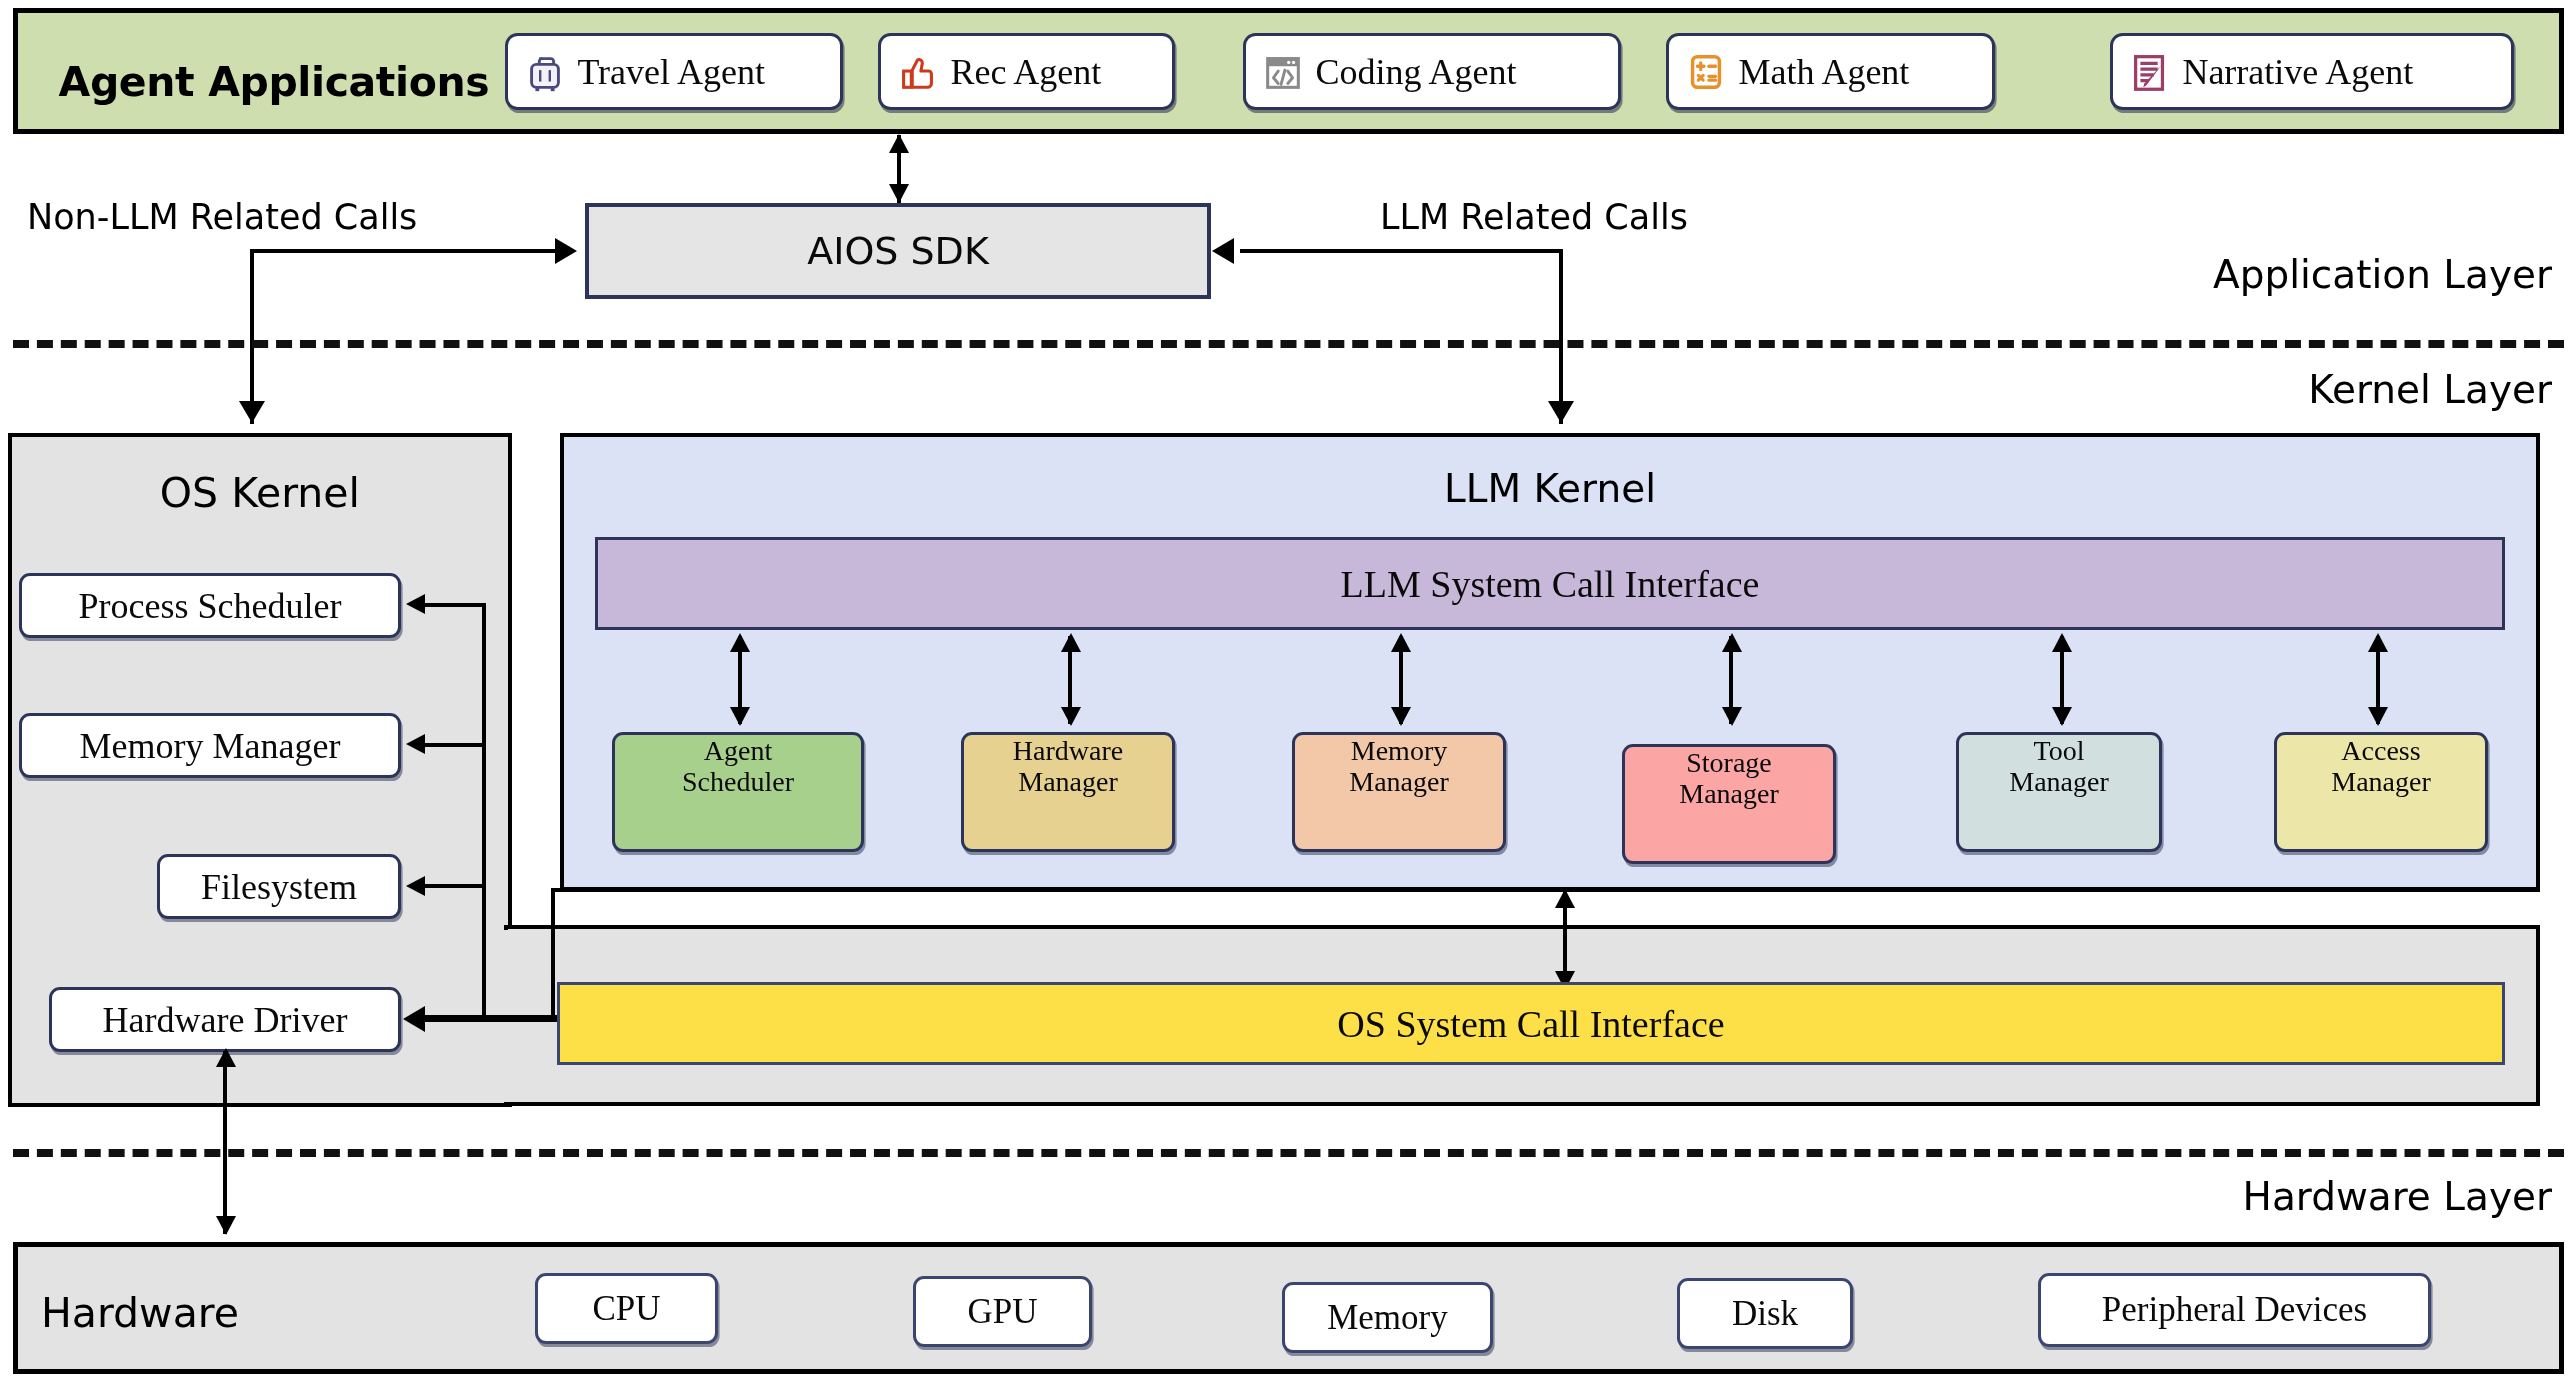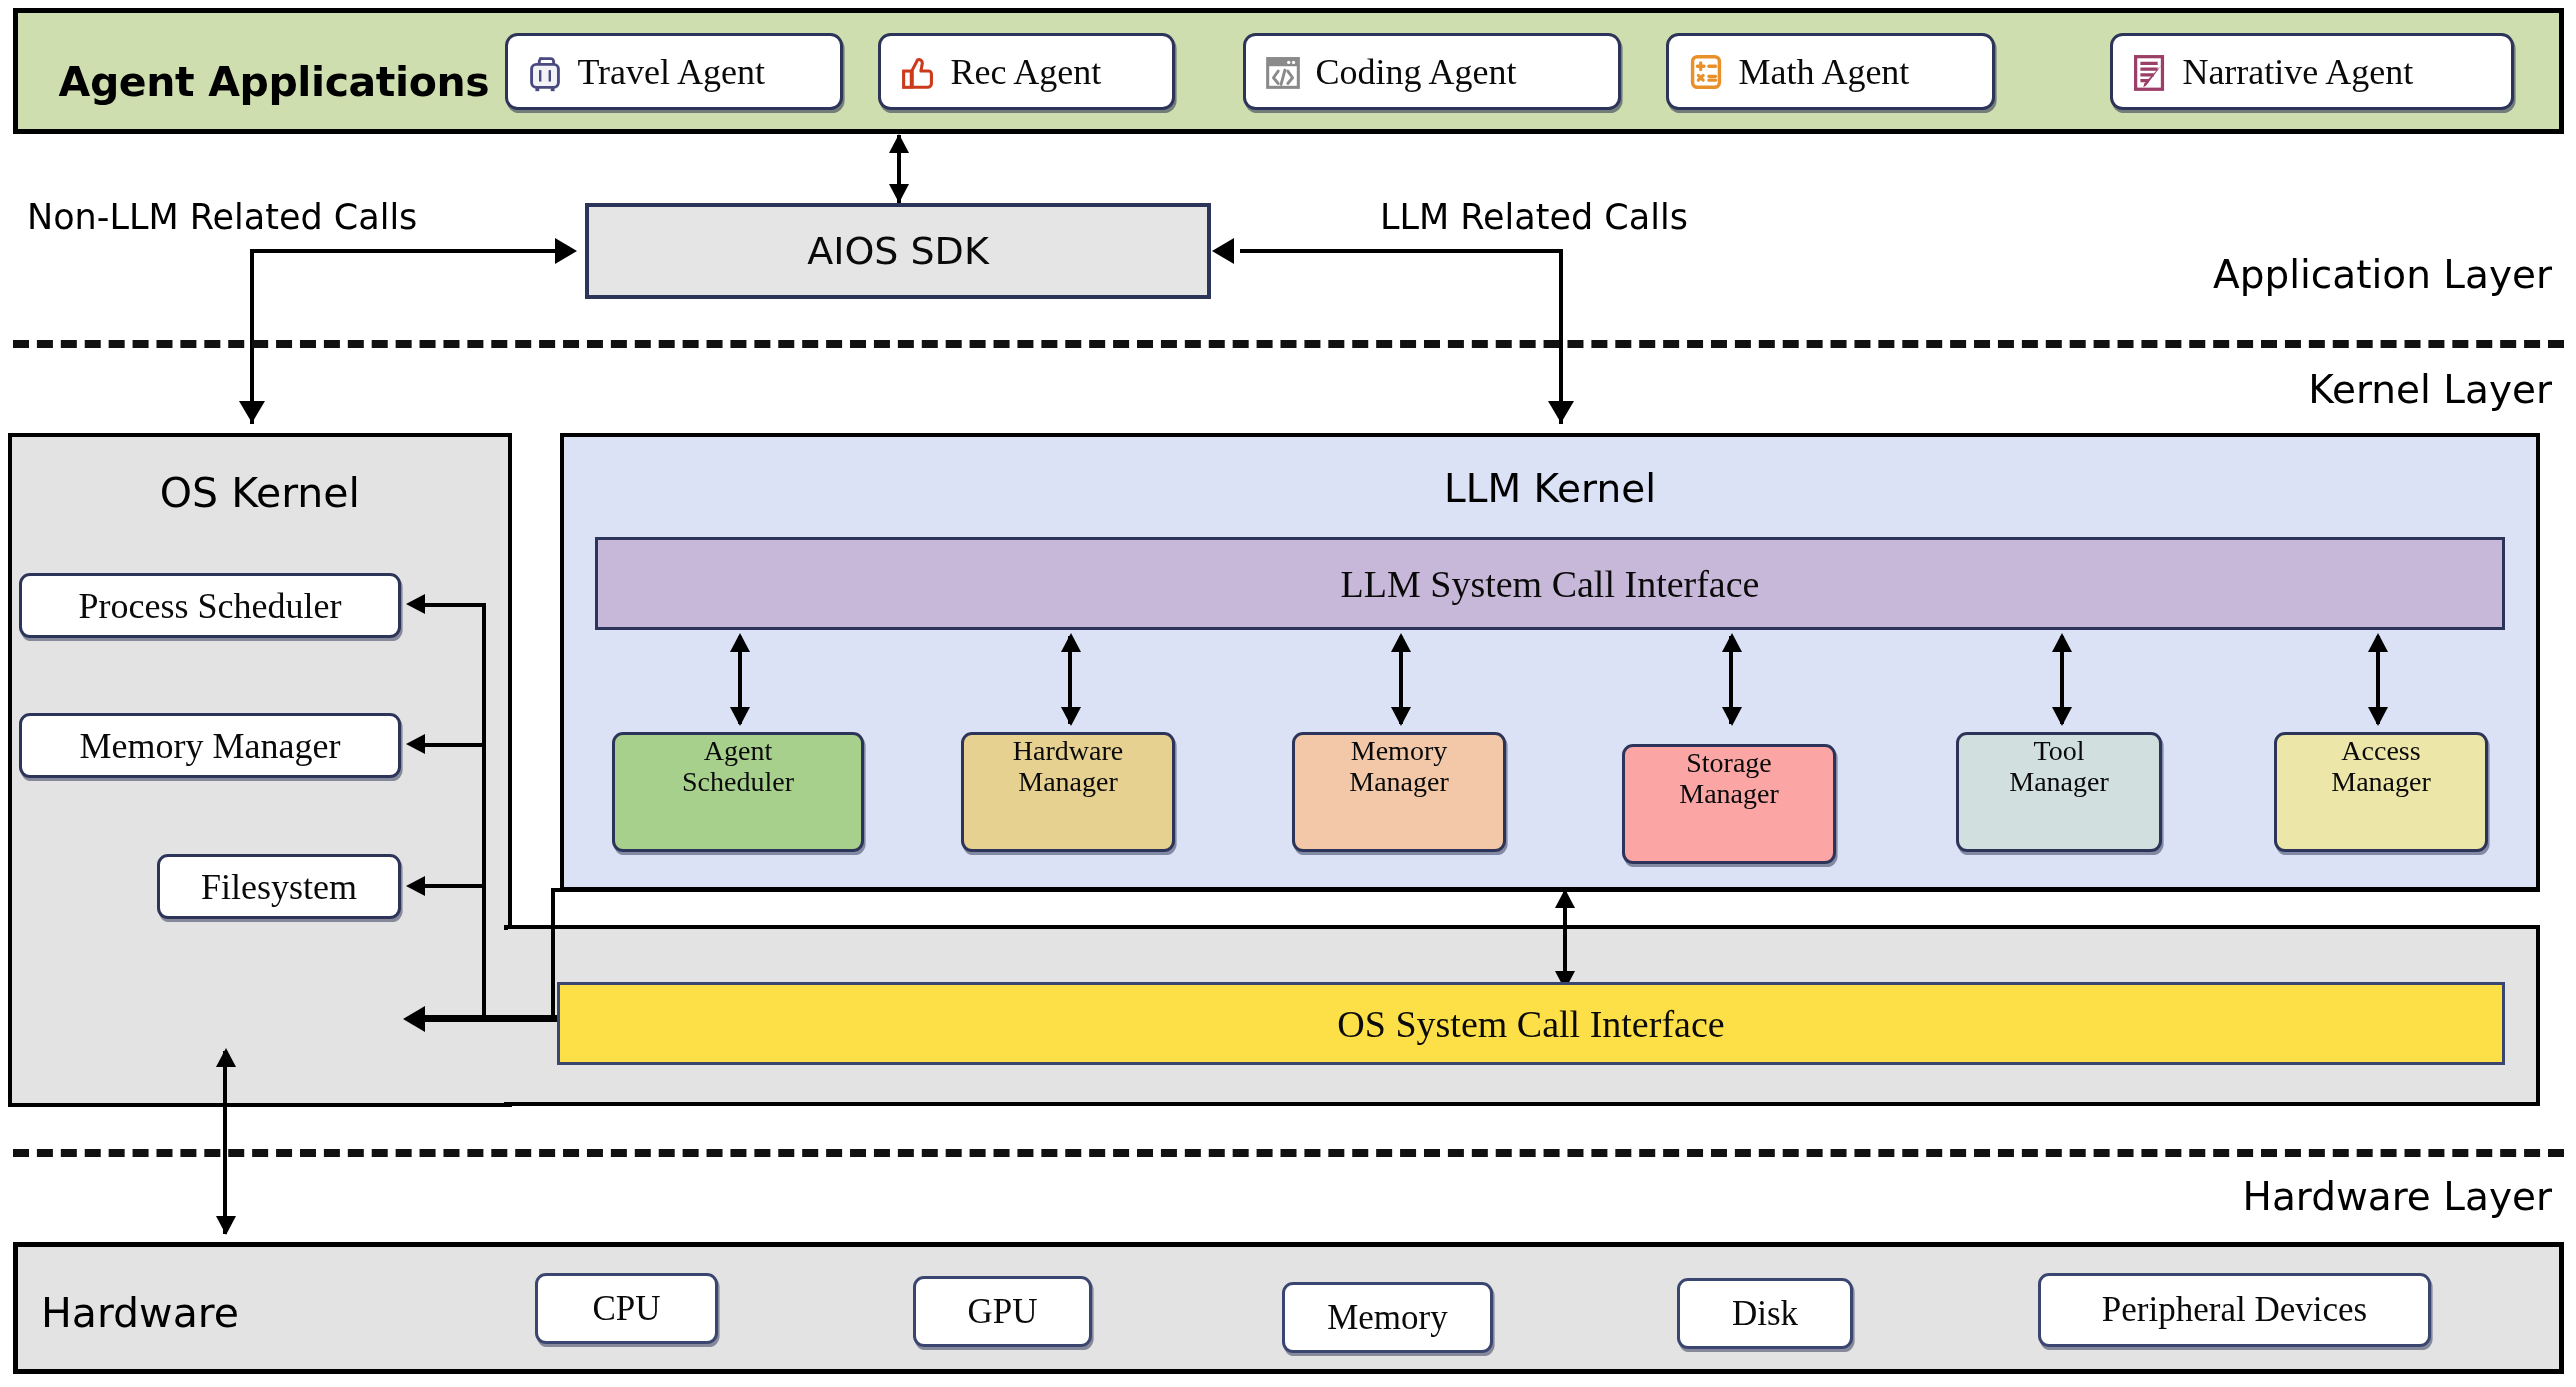--- a/index.html
+++ b/index.html
@@ -285,20 +285,21 @@
   <div class="abs os-gray" style="left:7.9px; top:433px; width:504px; height:674px;"></div>
   <div class="abs os-gray" style="left:504px; top:925px; width:2036px; height:181px;"></div>
 
   <div class="abs" style="left:500px; top:930px; width:11px; height:172px; background:#e3e3e3;"></div>
 
   <div class="abs os-kernel-title" style="left:7.9px; top:469px; width:504px;">OS Kernel</div>
 
   <div class="abs os-item" style="left:19px; top:573px; width:382px; height:65px;">Process Scheduler</div>
   <div class="abs os-item" style="left:157px; top:854px; width:244px; height:65px;">Filesystem</div>
   <div class="abs os-item" style="left:19px; top:713px; width:382px; height:65px;">Memory Manager</div>
+  <div class="abs os-item" style="left:49px; top:987px; width:352px; height:65px;">Hardware Driver</div>
 
   <div class="abs line-v" style="left:482px; top:603px; height:414px;"></div>
 
   <div class="abs line-h" style="left:425px; top:603px; width:58px;"></div>
   <div class="abs arrow arr-left-s" style="left:406px; top:594px;"></div>
   <div class="abs line-h" style="left:425px; top:743px; width:58px;"></div>
   <div class="abs arrow arr-left-s" style="left:406px; top:734px;"></div>
   <div class="abs line-h" style="left:425px; top:884px; width:58px;"></div>
   <div class="abs arrow arr-left-s" style="left:406px; top:876px;"></div>
 

